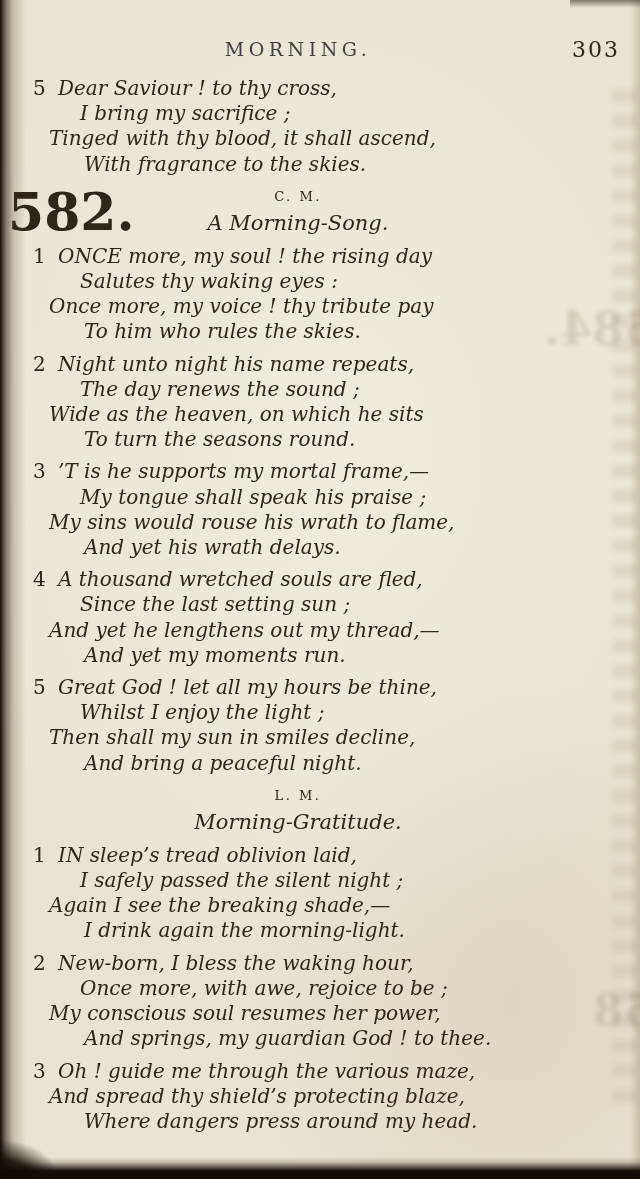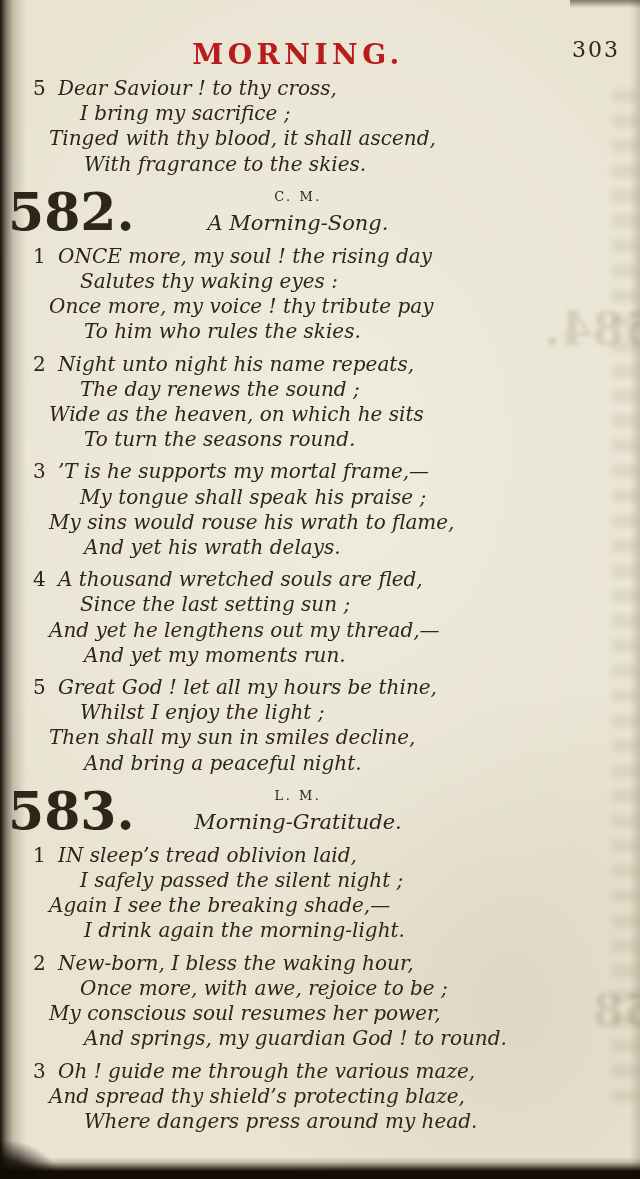--- a/index.html
+++ b/index.html
@@ -48,21 +48,21 @@
     color:#77684a; opacity:0.2; filter:blur(2px);
     transform:scaleX(-1);
     font-weight:bold;
   }
   .bleed-1 { right:-16px; top:302px; font-size:46px; }
   .bleed-2 { right:-14px; top:985px; font-size:44px; }
 
   .content { position:absolute; left:30px; top:38px; width:566px; }
 
   .header { position:relative; height:28px; margin-bottom:10px; text-align:center; padding-right:30px; }
-  .header-title { font-size:28px; letter-spacing:4.5px; color:#b91c1c;font-weight:bold; }
+  .header-title { font-size:19px; letter-spacing:4.5px; color:#404040; }
   .page-number { position:absolute; right:-24px; top:-1px; font-size:22px; letter-spacing:2px; }
 
   .verse { position:relative; margin-bottom:7px; }
   .verse-num { position:absolute; left:3px; top:0; font-size:20px; line-height:25.2px; }
   .vline { font-size:20px; line-height:25.2px; white-space:nowrap;font-style:italic; }
   .vl0 { padding-left:28px; }
   .vl1 { padding-left:50px; }
   .vl2 { padding-left:19px; }
   .vl3 { padding-left:54px; }
 
@@ -144,38 +144,37 @@
           <div class="vline vl0">Great God ! let all my hours be thine,</div>
           <div class="vline vl1">Whilst I enjoy the light ;</div>
           <div class="vline vl2">Then shall my sun in smiles decline,</div>
           <div class="vline vl3">And bring a peaceful night.</div>
         </div>
       </div>
   </section>
 
   <section>
     <div class="hymn-head">
-      <div class="hymn-number">583.</div>
       <div class="hymn-meter">L. M.</div>
       <div class="hymn-title">Morning-Gratitude.</div>
     </div>
     <div class="verses">
         <div class="verse">
           <span class="verse-num">1</span>
           <div class="vline vl0">IN sleep’s tread oblivion laid,</div>
           <div class="vline vl1">I safely passed the silent night ;</div>
           <div class="vline vl2">Again I see the breaking shade,—</div>
           <div class="vline vl3">I drink again the morning-light.</div>
         </div>
         <div class="verse">
           <span class="verse-num">2</span>
           <div class="vline vl0">New-born, I bless the waking hour,</div>
           <div class="vline vl1">Once more, with awe, rejoice to be ;</div>
           <div class="vline vl2">My conscious soul resumes her power,</div>
-          <div class="vline vl3">And springs, my guardian God ! to round.</div>
+          <div class="vline vl3">And springs, my guardian God ! to thee.</div>
         </div>
         <div class="verse">
           <span class="verse-num">3</span>
           <div class="vline vl0">Oh ! guide me through the various maze,</div>
           <div class="vline vl2">And spread thy shield’s protecting blaze,</div>
           <div class="vline vl3">Where dangers press around my head.</div>
         </div>
       </div>
   </section>
 

